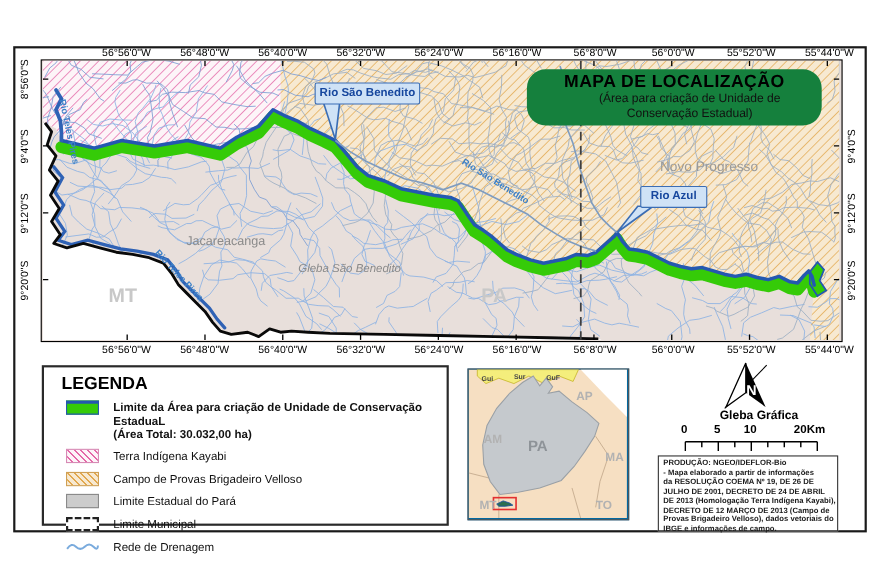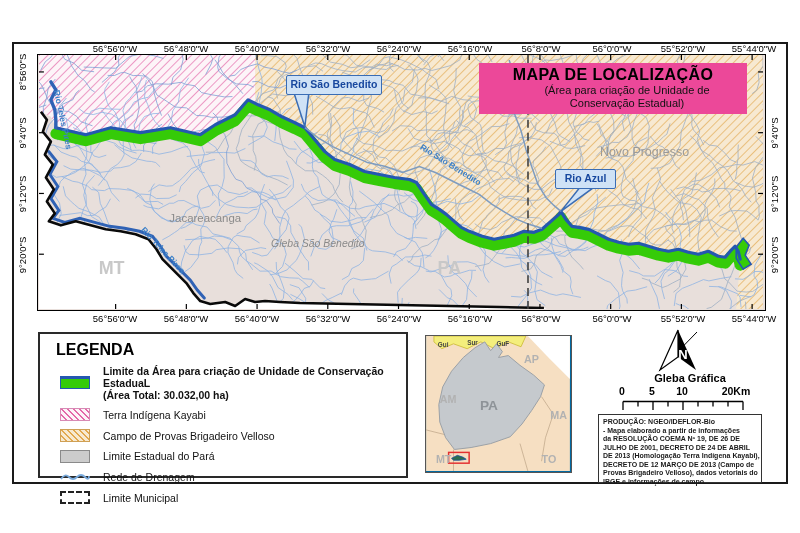--- a/index.html
+++ b/index.html
@@ -3,29 +3,29 @@
 <meta charset="utf-8">
 <style>
   html,body{margin:0;padding:0;background:#fff;}
   body{font-family:"Liberation Sans",sans-serif;-webkit-font-smoothing:antialiased;}
   #page{position:relative;width:800px;height:533px;background:#fff;overflow:hidden;}
   #outer-border{position:absolute;left:12px;top:42px;width:776px;height:442px;border:2px solid #1a1a1a;box-sizing:border-box;}
   #map-frame{position:absolute;left:37px;top:54px;width:729px;height:257px;border:1.5px solid #000;box-sizing:border-box;background:#e8dfdb;}
   #mapsvg{display:block;}
   .lonlab{position:absolute;width:72px;text-align:center;font-size:9.5px;color:#000;}
   .latlab{position:absolute;width:70px;height:14px;text-align:center;font-size:9.5px;color:#000;transform:rotate(-90deg);}
-  #title-box{position:absolute;left:479px;top:63px;width:268px;background:#ec4899;padding:3px 0 4px 0;z-index:5;}
+  #title-box{position:absolute;left:479px;top:63px;width:268px;background:#15803d;padding:3px 0 4px 0;z-index:5;border-radius:17px;}
   #title-box .map-title{font-size:16px;font-weight:bold;text-align:center;letter-spacing:.4px;color:#000;}
   #title-box .map-sub{font-size:11px;text-align:center;line-height:1.18;color:#111;padding-left:28px;}
   .callout{position:absolute;background:#cfe2f6;border:1.5px solid #3a6db5;border-radius:2px;color:#17479e;font-weight:bold;font-size:10.5px;text-align:center;z-index:4;box-sizing:border-box;}
   #callout-1{left:286px;top:75px;width:96px;height:20px;line-height:17px;}
-  #callout-2{left:555px;top:169px;width:61px;height:20px;line-height:17px;}
+  #callout-2{left:582px;top:169px;width:61px;height:20px;line-height:17px;}
   #legend-box{position:absolute;left:38px;top:332px;width:370px;height:146px;border:2px solid #2a2a2a;box-sizing:border-box;background:#fff;}
   #legend-title{font-size:16px;font-weight:bold;color:#000;margin:7px 0 5px 16px;}
-  .lg-row{display:flex;align-items:center;margin:0 0 7px 20px;}
+  .lg-row{display:flex;align-items:flex-start;margin:0 0 7px 20px;}
   .lg-sw{width:30px;height:13px;box-sizing:border-box;flex:0 0 30px;margin-right:13px;}
   .sw-band{background:#35cb08;border:1px solid #2458b0;border-top:3px solid #2458b0;}
   .sw-hor{background:repeating-linear-gradient(45deg,#f7e9d1 0 3px,#e2a84f 3px 4.3px);border:1px solid #cfa055;}
   .sw-hpk{background:repeating-linear-gradient(45deg,#fdf4f8 0 3px,#e468a8 3px 4.3px);border:1px solid #d78ab5;}
   .sw-gray{background:#cccccc;border:1px solid #8a8a8a;}
   .sw-dash{background:#fff;border:2px dashed #222;height:13px;}
   .sw-drain{border:none;}
   .lg-label{font-size:10.5px;color:#111;line-height:1.2;padding-top:1px;}
   .lg-label.bold{font-weight:bold;line-height:1.15;}
   #inset-box{position:absolute;left:425px;top:335px;width:147px;height:138px;border:1.5px solid #555;box-sizing:border-box;background:#0369a1;}
@@ -466,28 +466,28 @@
         </div>
         <div class="lg-row">
           <span class="lg-sw sw-hor"></span>
           <div class="lg-label">Campo de Provas Brigadeiro Velloso</div>
         </div>
         <div class="lg-row">
           <span class="lg-sw sw-gray"></span>
           <div class="lg-label">Limite Estadual do Pará</div>
         </div>
         <div class="lg-row">
+          <span class="lg-sw sw-dash"></span>
+          <div class="lg-label">Limite Municipal</div>
+        </div>
+        <div class="lg-row">
           <span class="lg-sw sw-drain"><svg width="30" height="13" viewBox="0 0 30 13">
               <path d="M1 8 Q5 2 9 6 T17 6 T25 6 T29 5" fill="none" stroke="#7aabdd" stroke-width="1.8"></path>
             </svg></span>
           <div class="lg-label">Rede de Drenagem</div>
-        </div>
-        <div class="lg-row">
-          <span class="lg-sw sw-dash"></span>
-          <div class="lg-label">Limite Municipal</div>
         </div>
       </div>
   </div>
 
   <div id="inset-box">
     <svg id="insetsvg" width="144" height="135" viewBox="0 0 147 138">
       <rect x="0" y="0" width="147" height="138" fill="#f6dfc2"></rect>
       <polygon points="104,0 147,0 147,44 126,23" fill="#ffffff"></polygon>
       <polygon points="8,0 102,0 97,11 84,6 70,13 56,6 42,13 28,8 16,13 8,6" fill="#f4ee7c" stroke="#c9b830" stroke-width="0.8"></polygon>
       <path d="M 0,96 L 20,101 M 118,62 L 130,80 L 122,104 L 118,128 M 28,116 L 28,138 M 96,110 L 104,138" stroke="#c2a98c" stroke-width="0.8" fill="none"></path>

